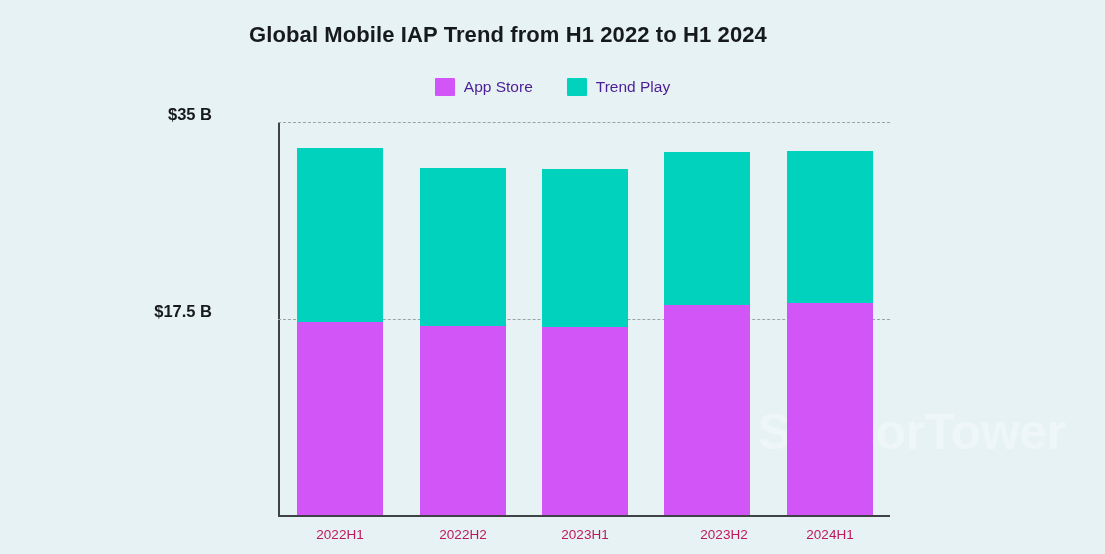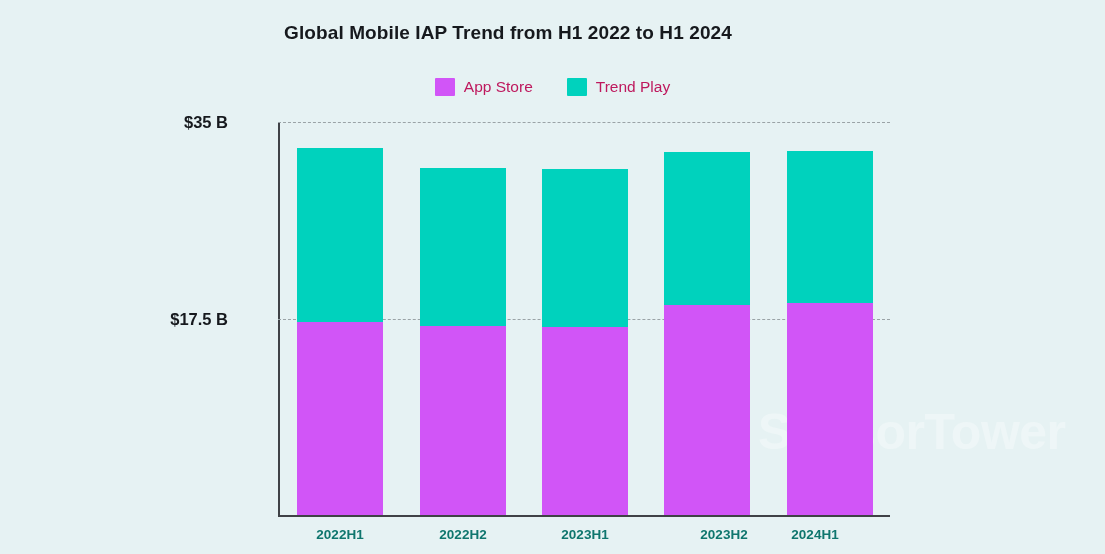--- a/index.html
+++ b/index.html
@@ -20,21 +20,21 @@
     width: 1105px;
     height: 554px;
   }
   
   .chart-title {
     position: absolute;
     left: 0;
     top: 22px;
     width: 1016px;
     text-align: center;
-    font-size: 19px;
+    font-size: 22px;
     font-weight: bold;
     color: #16191d;
     letter-spacing: 0.1px;
   }
   
   .legend {
     position: absolute;
     left: 0;
     top: 78px;
     width: 1105px;
@@ -49,21 +49,21 @@
     gap: 9px;
   }
   .legend-swatch {
     width: 20px;
     height: 18px;
     border-radius: 1px;
     display: block;
   }
   .legend-label {
     font-size: 15.5px;
-    color: #be185d;
+    color: #4c1d95;
     white-space: nowrap;
   }
   
   .plot-area {
     position: absolute;
     left: 278px;
     top: 122px;
     width: 612px;
     height: 393px;
   }
@@ -86,24 +86,23 @@
   .gridline {
     position: absolute;
     left: 0;
     width: 612px;
     height: 0;
     border-top: 1.5px dashed #9aa3a6;
   }
   .ylabels {
     position: absolute;
     left: 0;
-    top: 122px;
+    top: 114px;
     width: 232px;
     height: 393px;
-    padding-left: 16px;
   }
   .ylabel {
     position: absolute;
     right: 20px;
     font-size: 16.5px;
     font-weight: bold;
     color: #16191d;
     white-space: nowrap;
     transform: translateY(-50%);
   }
@@ -132,22 +131,22 @@
     left: 278px;
     top: 527px;
     width: 612px;
     height: 24px;
   }
   .xlabel {
     position: absolute;
     top: 0;
     text-align: center;
     font-size: 13.5px;
-    font-weight: bold;
-    color: #0f766e;
+    font-weight: normal;
+    color: #be185d;
     transform: translateX(-50%);
     white-space: nowrap;
   }
   
   .watermark {
     position: absolute;
     left: 390px;
     top: 265px;
     width: 460px;
     height: 90px;
@@ -232,16 +231,16 @@
           <div class="bar-seg seg-googleplay" style="bottom: 212.22px; height: 151.586px;"></div>
         </div>
       </div>
   </div>
 
   <div class="xlabels" id="xlabels">
       <div class="xlabel" style="left: 62px;">2022H1</div>
       <div class="xlabel" style="left: 185px;">2022H2</div>
       <div class="xlabel" style="left: 307px;">2023H1</div>
       <div class="xlabel" style="left: 446px;">2023H2</div>
-      <div class="xlabel" style="left: 537px;">2024H1</div>
+      <div class="xlabel" style="left: 552px;">2024H1</div>
     </div>
 
 </div>
 
 </body></html>

